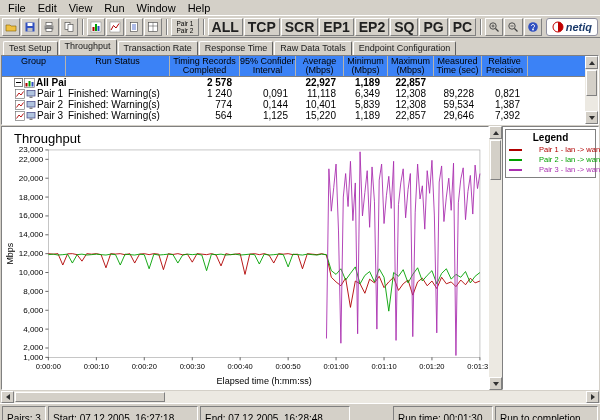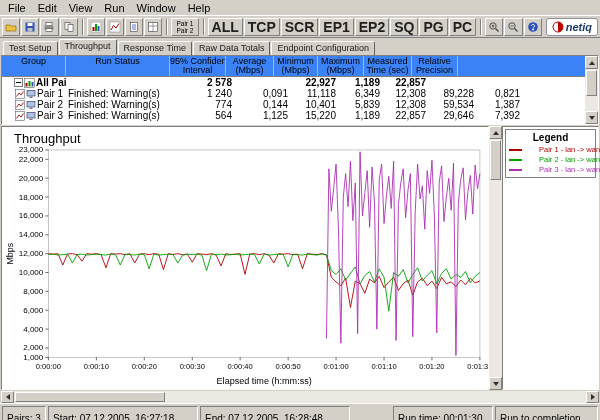--- a/index.html
+++ b/index.html
@@ -191,33 +191,38 @@
           <circle cx="6" cy="6" r="5" fill="#ffffff" stroke="#c00000" stroke-width="1"></circle>
           <path d="M6 1 a5 5 0 0 1 0 10 z" fill="#c00000"></path>
         </svg>
         <span class="logo-text">netiq</span>
       </div>
     </div>
 
   <div class="tabbar">
       <div class="tab">Test Setup</div>
       <div class="tab active">Throughput</div>
+      <div class="tab">Transaction Rate</div>
       <div class="tab">Response Time</div>
       <div class="tab">Raw Data Totals</div>
       <div class="tab">Endpoint Configuration</div>
     </div>
 
   <div class="table-pane">
     <div class="grid">
       <div class="grid-header">
           <div class="gh-cell" style="width: 64px;">
             <div>Group</div>
           </div>
           <div class="gh-cell" style="width: 104px;">
             <div>Run Status</div>
+          </div>
+          <div class="gh-cell" style="width: 70px;">
+            <div>Timing Records</div>
+            <div>Completed</div>
           </div>
           <div class="gh-cell" style="width: 56px;">
             <div>95% Confidence</div>
             <div>Interval</div>
           </div>
           <div class="gh-cell" style="width: 48px;">
             <div>Average</div>
             <div>(Mbps)</div>
           </div>
           <div class="gh-cell" style="width: 44px;">

